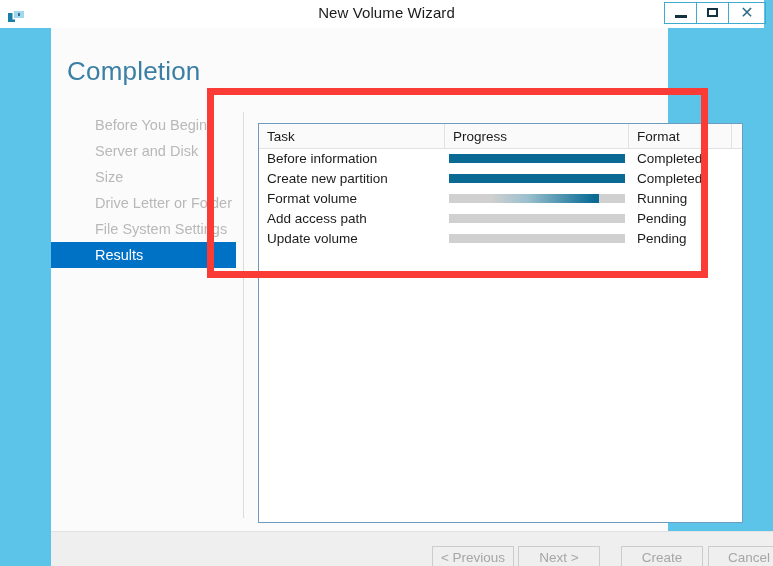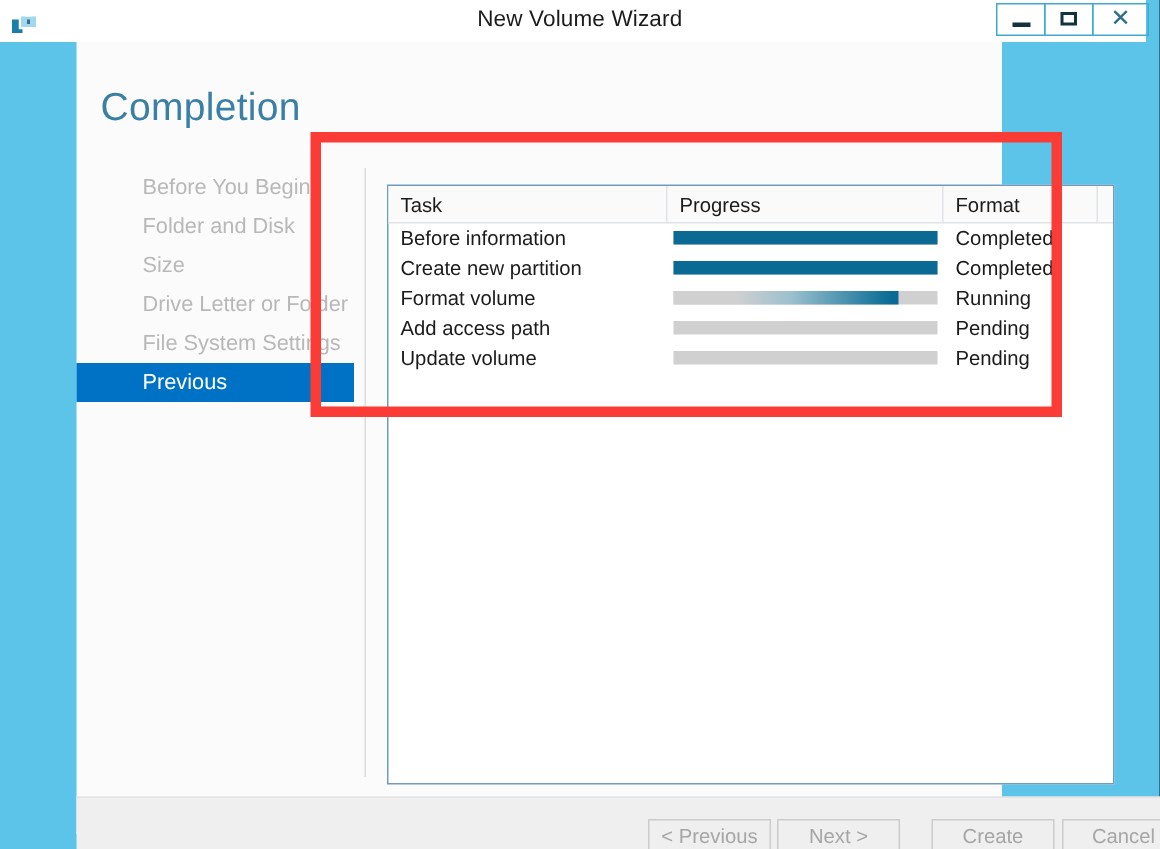--- a/index.html
+++ b/index.html
@@ -308,25 +308,25 @@
   </div>
 
   <div id="client">
 
     <div id="page-title">Completion</div>
 
     <div id="sidebar-divider"></div>
 
     <div id="sidebar">
         <div class="nav-item"><span>Before You Begin</span></div>
-        <div class="nav-item"><span>Folder and Disk</span></div>
+        <div class="nav-item"><span>Server and Disk</span></div>
         <div class="nav-item"><span>Size</span></div>
         <div class="nav-item"><span>Drive Letter or Folder</span></div>
         <div class="nav-item"><span>File System Settings</span></div>
-        <div class="nav-item selected"><span>Previous</span></div>
+        <div class="nav-item selected"><span>Results</span></div>
       </div>
 
     <div id="list-panel">
       <div id="list-header">
         <div class="col-head" id="ch-task">Task</div>
         <div class="col-head" id="ch-progress">Progress</div>
         <div class="col-head" id="ch-status">Format</div>
         <div class="col-head" id="ch-filler"></div>
       </div>
       <div id="rows">

